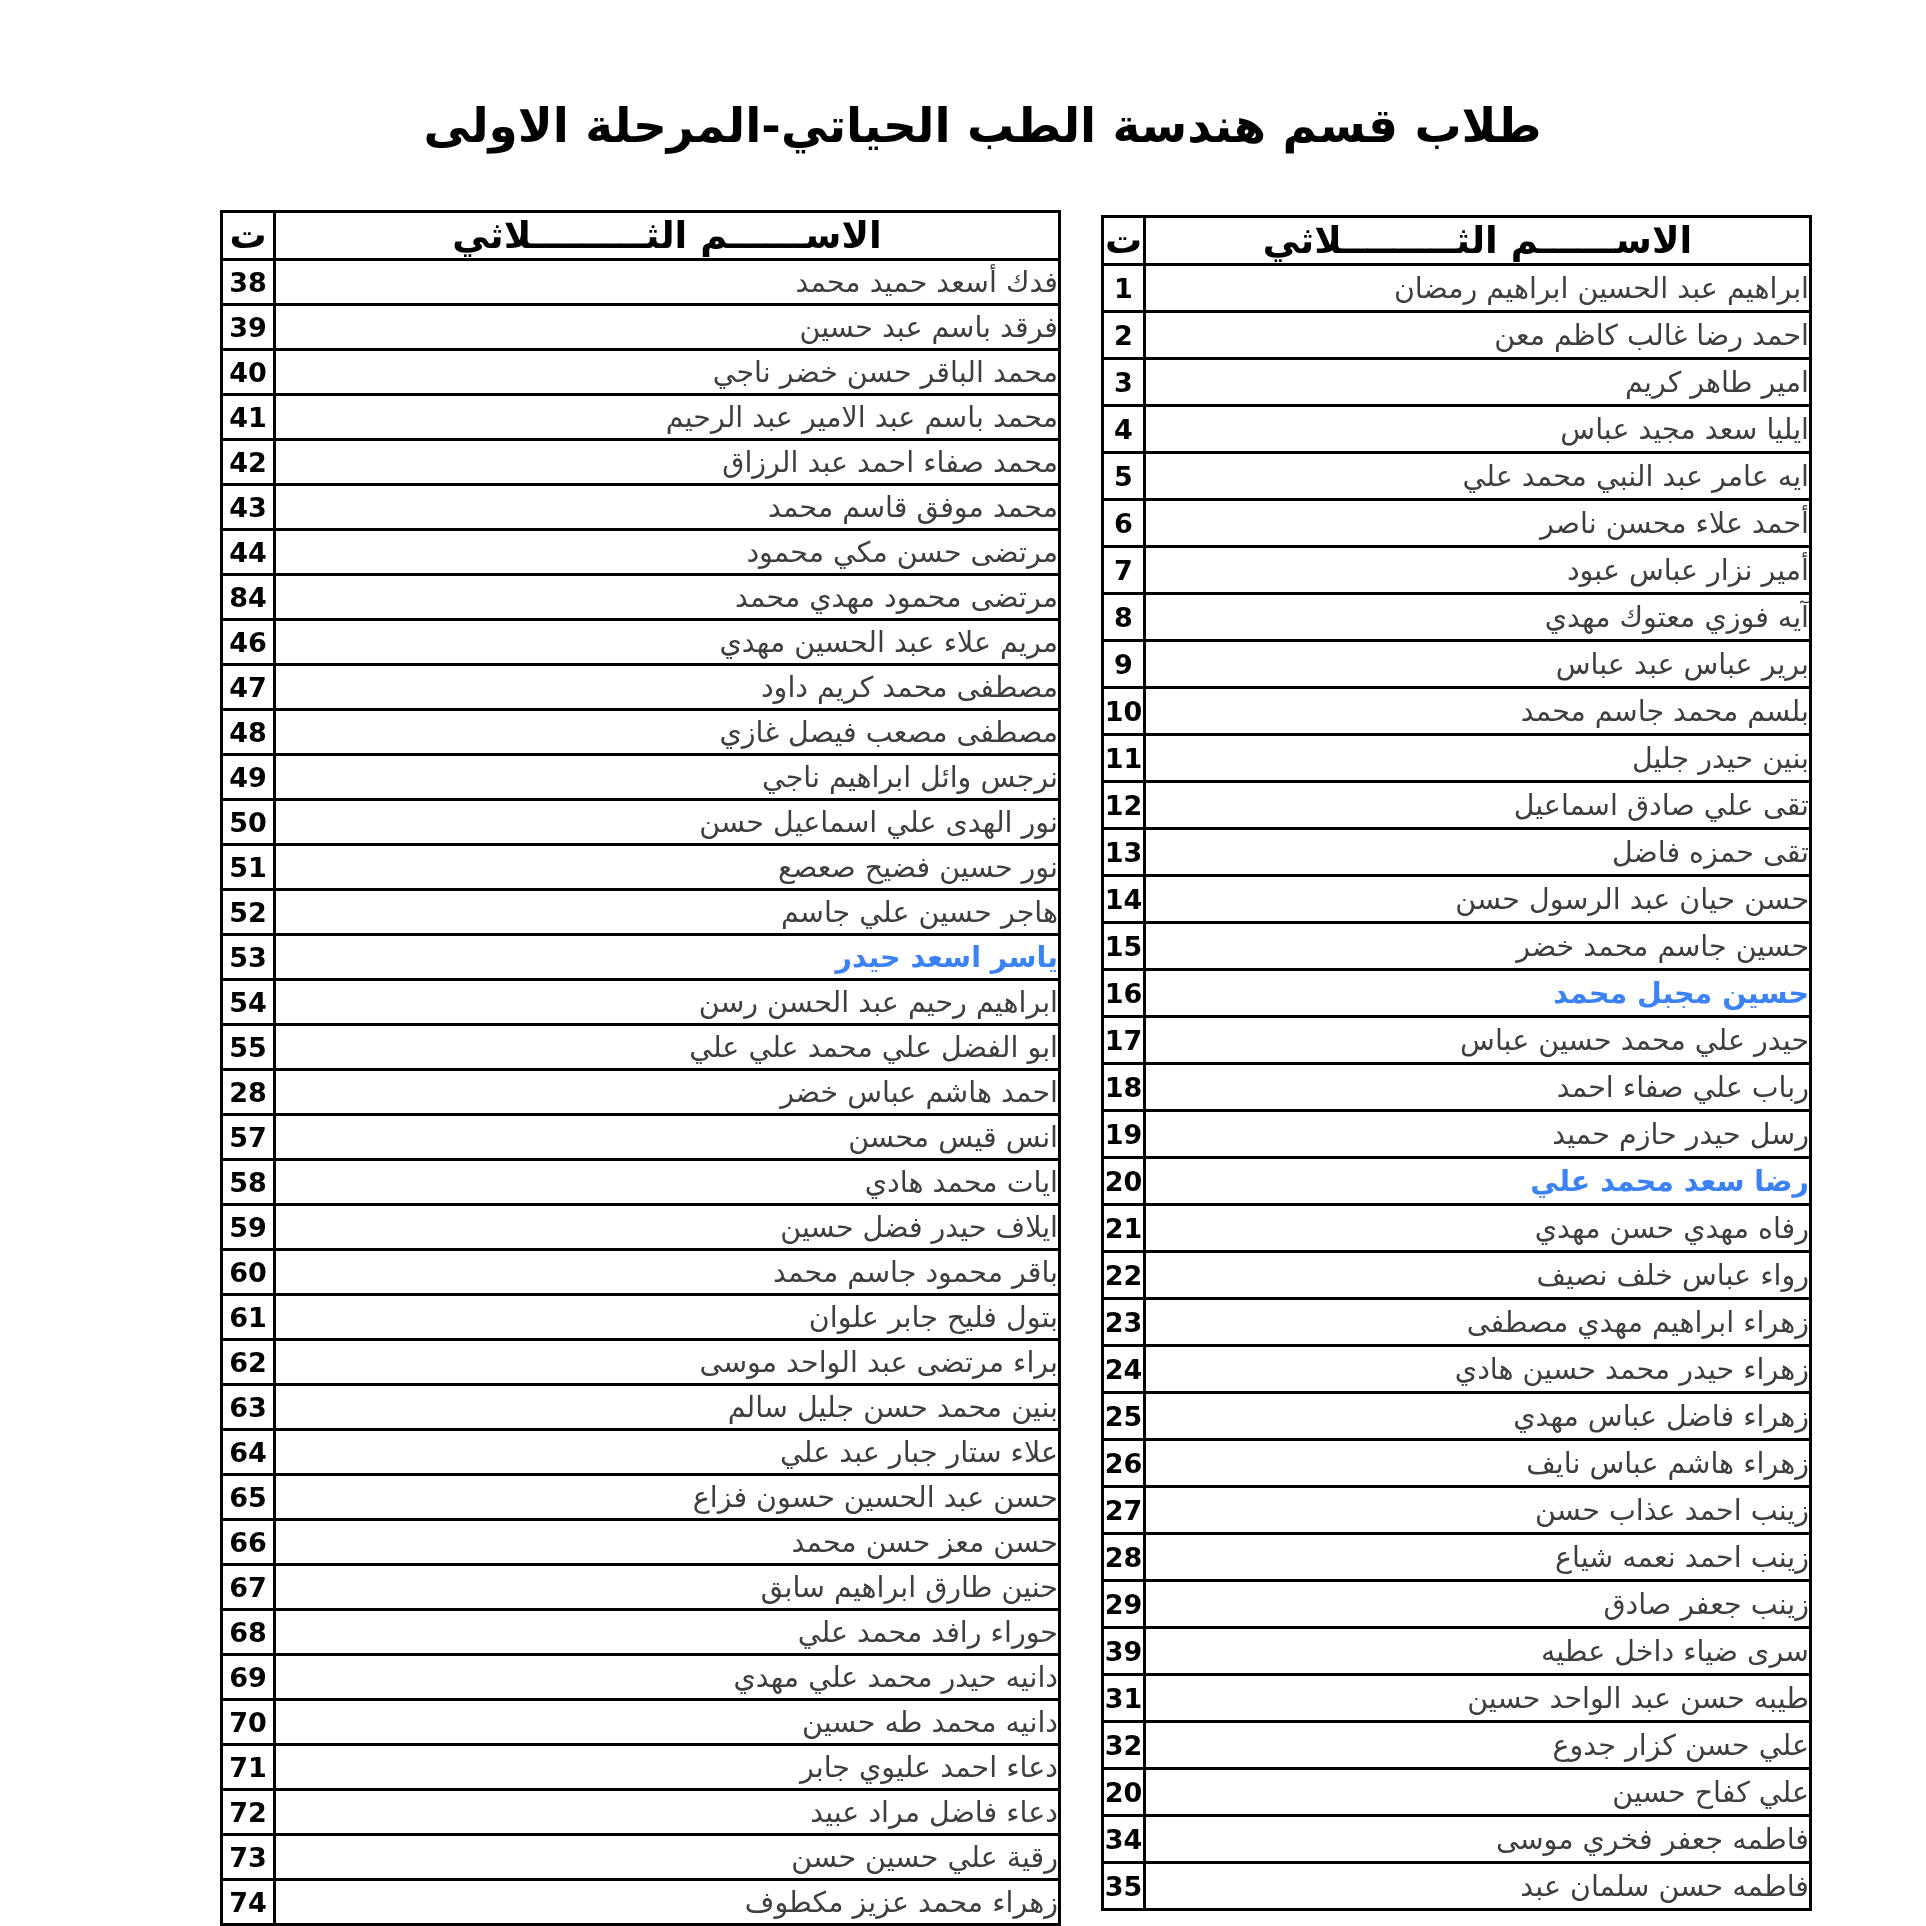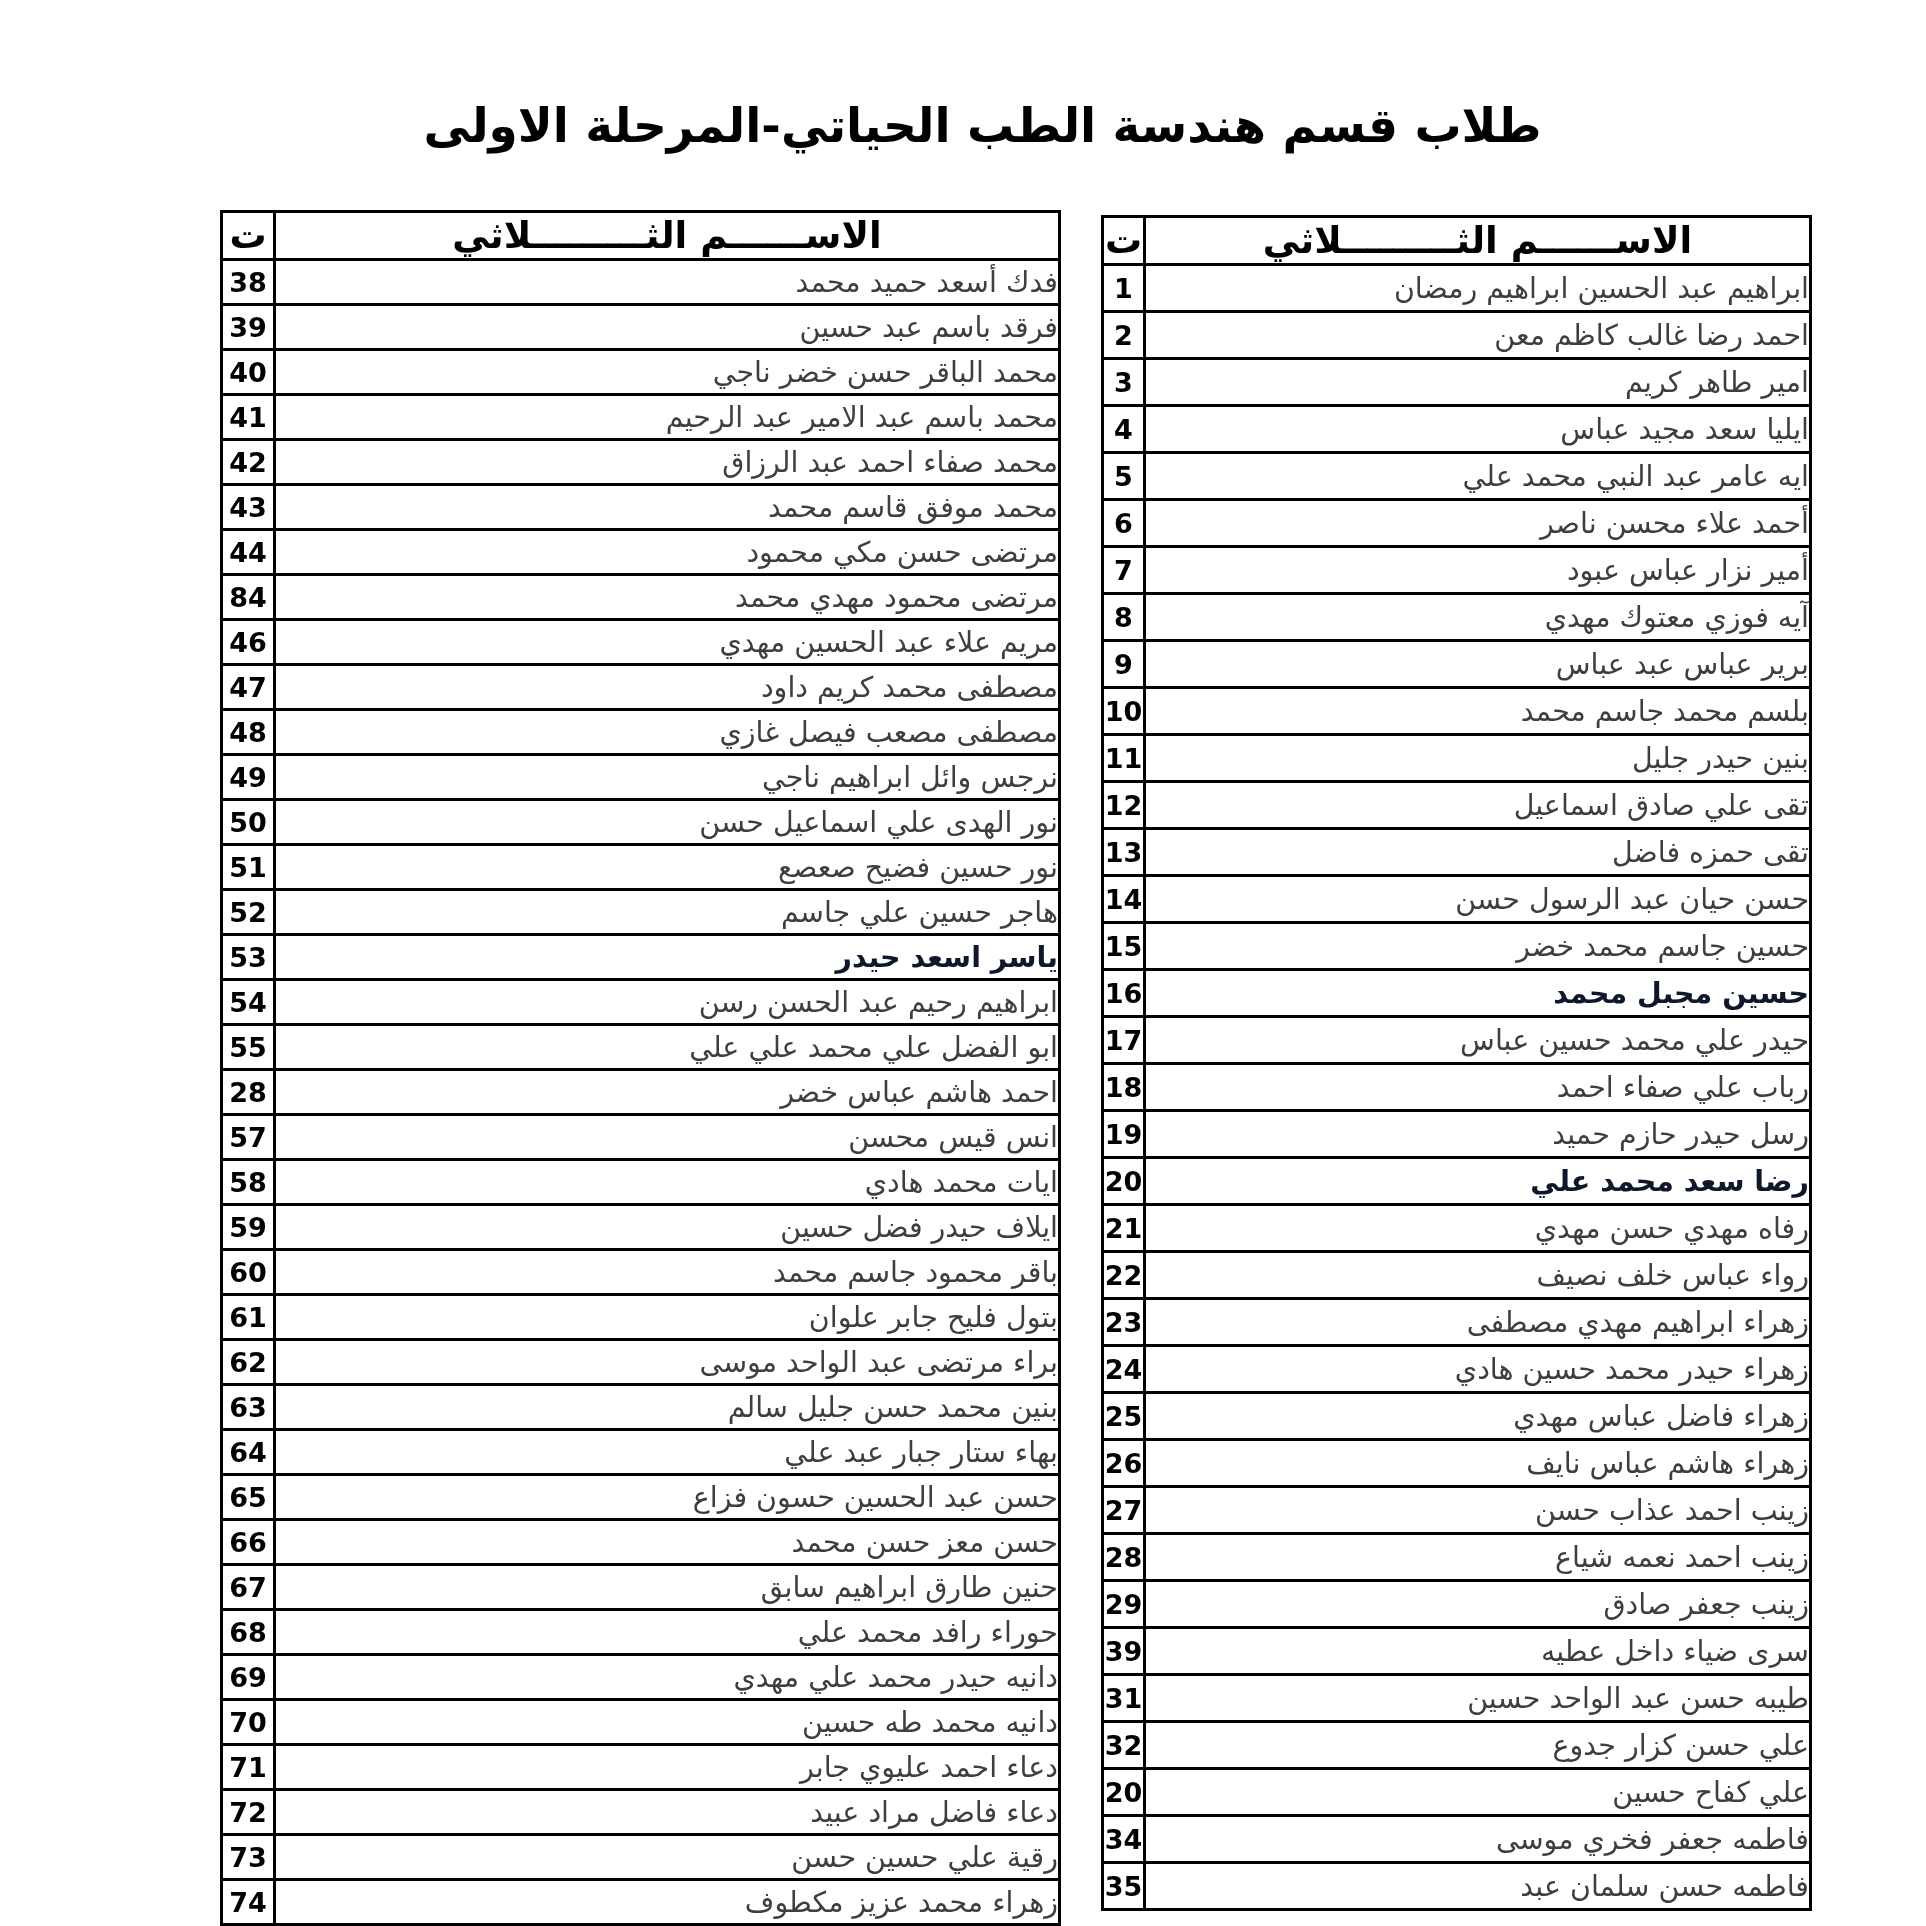--- a/index.html
+++ b/index.html
@@ -67,21 +67,21 @@
   }
   td.name {
     text-align: right;
     vertical-align: middle;
     color: #3e3e3e;
     font-size: 28.5px;
     padding-right: 8.5px;
     white-space: nowrap;
   }
   td.name.bold {
-    color: #0f172a;
+    color: #3b82f6;
     font-weight: bold;
   }
 </style>
 </head>
 <body>
 
 <div class="page">
 
   <div class="doc-title">طلاب قسم هندسة الطب الحياتي-المرحلة الاولى</div>
 
@@ -191,21 +191,21 @@
         </tr>
         <tr>
           <td class="name">براء مرتضى عبد الواحد موسى</td>
           <td class="no">62</td>
         </tr>
         <tr>
           <td class="name">بنين محمد حسن جليل سالم</td>
           <td class="no">63</td>
         </tr>
         <tr>
-          <td class="name">بهاء ستار جبار عبد علي</td>
+          <td class="name">علاء ستار جبار عبد علي</td>
           <td class="no">64</td>
         </tr>
         <tr>
           <td class="name">حسن عبد الحسين حسون فزاع</td>
           <td class="no">65</td>
         </tr>
         <tr>
           <td class="name">حسن معز حسن محمد</td>
           <td class="no">66</td>
         </tr>

